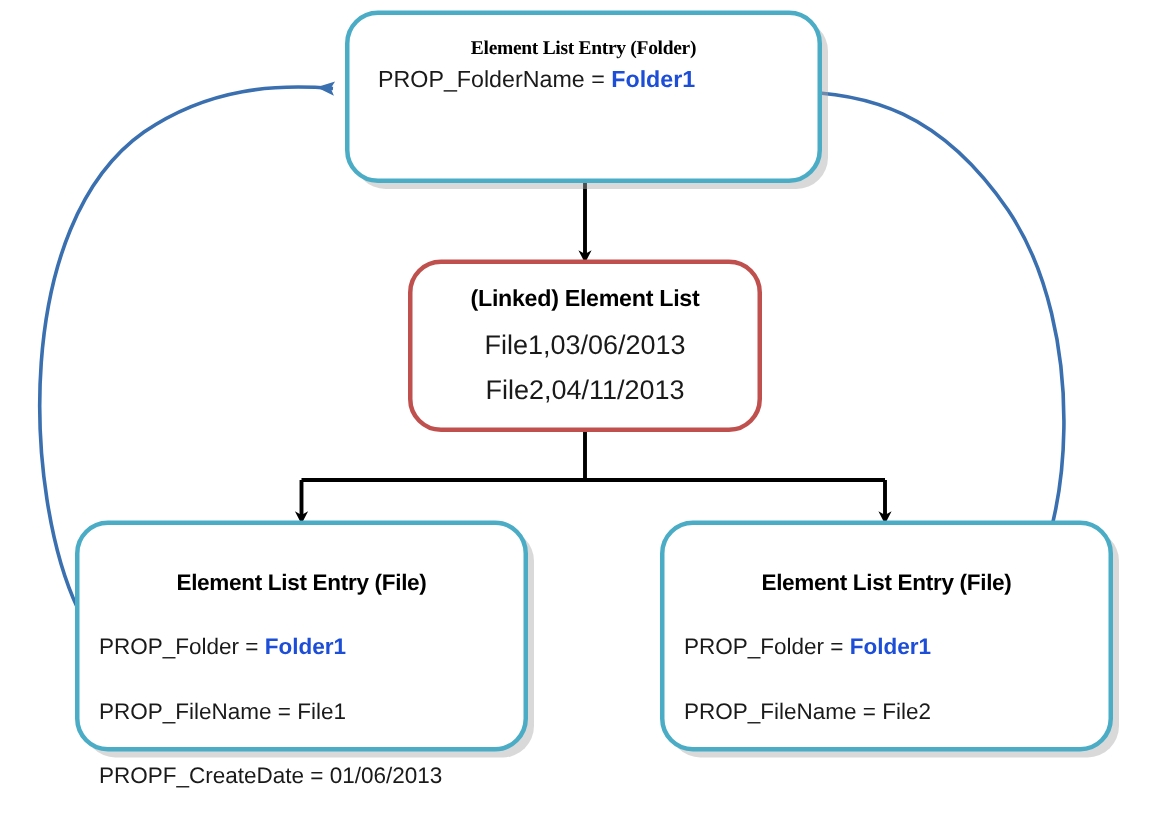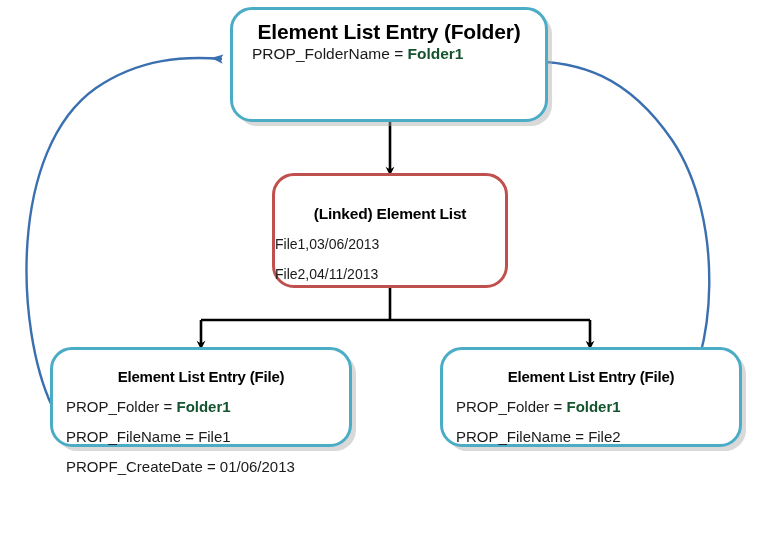--- a/index.html
+++ b/index.html
@@ -47,70 +47,70 @@
   .node .title {
     font-weight: bold;
     color: #000000;
     letter-spacing: -0.2px;
   }
   .node .row {
     color: #1a1a1a;
     white-space: nowrap;
   }
   .accent {
-    color: #14532d;
+    color: #1d4ed8;
     font-weight: bold;
   }
 
   
   #node-folder {
     left: 230px;
     top: 7px;
     width: 318px;
     height: 115px;
     padding-top: 12px;
   }
-  #node-folder .title { font-size: 21px; line-height: 20px; }
+  #node-folder .title { font-size: 13px; line-height: 20px; font-family: Liberation Serif, serif; }
   #node-folder .row {
     font-size: 15.5px;
     line-height: 23px;
     text-align: left;
     padding-left: 19px;
   }
 
   
   #node-linked {
     left: 272px;
     top: 173px;
     width: 236px;
     height: 115px;
-    padding-top: 27px;
+    padding-top: 13px;
   }
   #node-linked .title { font-size: 15.5px; line-height: 22px; }
   #node-linked .row {
-    font-size: 14px;
+    font-size: 18px;
     line-height: 22px;
     margin-top: 8px;
-    text-align: left;
+    text-align: center;
   }
 
   
   .node.file {
     top: 347px;
     width: 302px;
-    height: 100px;
-    padding-top: 16px;
+    height: 154px;
+    padding-top: 28px;
   }
   #node-file-left  { left: 50px; }
   #node-file-right { left: 440px; }
   .node.file .title { font-size: 15px; line-height: 21px; }
   .node.file .row {
     font-size: 15px;
     line-height: 21px;
-    margin-top: 9px;
+    margin-top: 22px;
     text-align: left;
     padding-left: 13px;
   }
 </style>
 </head>
 <body>
 
 <div id="canvas">
 
   <svg id="edges" viewBox="0 0 766 542" width="766" height="542" xmlns="http://www.w3.org/2000/svg">

